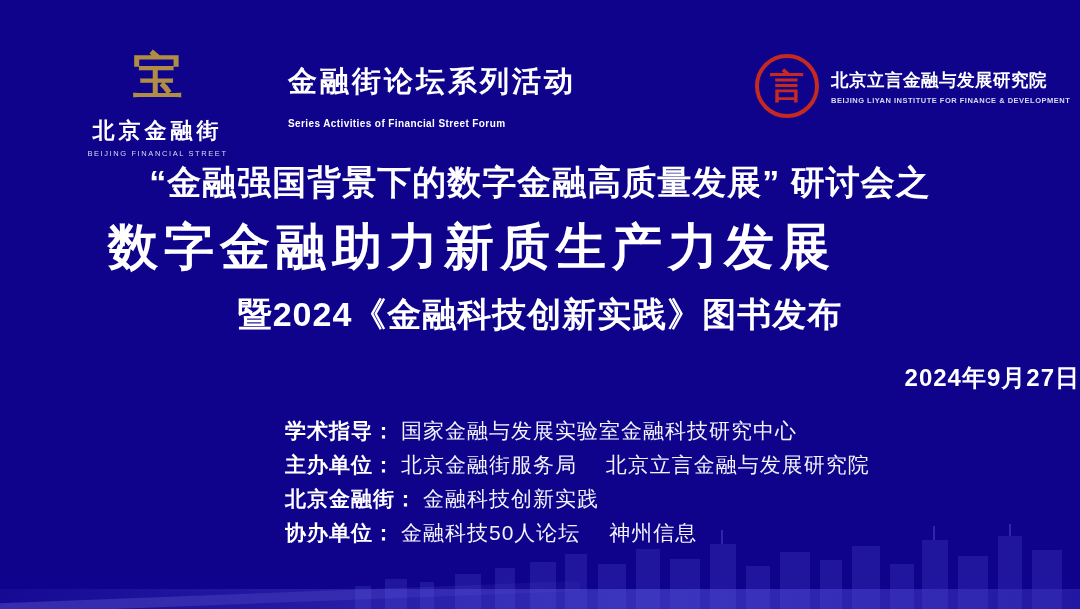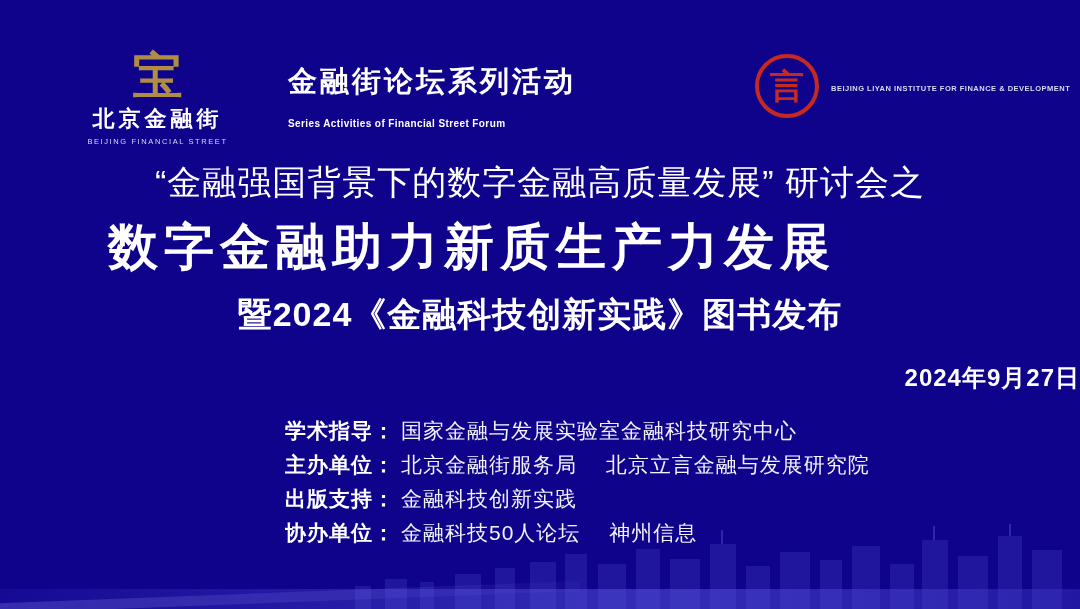--- a/index.html
+++ b/index.html
@@ -8,40 +8,40 @@
     background:#0f038c;
     font-family:"Liberation Sans", sans-serif;
     color:#ffffff;
   }
   .poster{position:absolute;inset:0;}
 
   
   .header{position:absolute;top:50px;left:0;width:1080px;height:85px;}
   .logo-left{position:absolute;left:75px;top:0;width:165px;text-align:center;}
   .gold-seal{font-family:"DejaVu Serif", serif;font-size:50px;line-height:52px;color:#b08d45;font-weight:bold;}
-  .bfs-cn{font-family:"DejaVu Serif", serif;font-size:22px;font-weight:bold;letter-spacing:4px;margin-top:2px;white-space:nowrap;}
+  .bfs-cn{font-family:"DejaVu Serif", serif;font-size:22px;font-weight:bold;letter-spacing:4px;margin-top:14px;white-space:nowrap;}
   .bfs-en{font-size:7.5px;letter-spacing:1.6px;color:#d8dbf2;margin-top:3px;white-space:nowrap;}
 
   .forum-block{position:absolute;left:288px;top:12px;}
   .forum-cn{font-size:29px;font-weight:bold;letter-spacing:3px;white-space:nowrap;}
   .forum-en{font-size:10px;font-weight:bold;letter-spacing:0.4px;margin-top:16px;white-space:nowrap;}
 
   .logo-right{position:absolute;left:755px;top:4px;display:flex;align-items:center;}
   .red-seal{
     width:56px;height:56px;border:4px solid #c5291f;border-radius:50%;
     display:flex;align-items:center;justify-content:center;flex:0 0 auto;
   }
   .red-seal-char{font-family:"DejaVu Serif", serif;font-size:34px;font-weight:bold;color:#c5291f;line-height:1;}
   .liyan-text{margin-left:12px;}
   .liyan-cn{font-size:17.5px;font-weight:bold;letter-spacing:0.5px;white-space:nowrap;}
   .liyan-en{font-size:7.5px;font-weight:bold;letter-spacing:0.5px;color:#d8dbf2;margin-top:4px;white-space:nowrap;}
 
   
   .titles{position:absolute;left:0;top:0;width:1080px;text-align:center;}
-  .subtitle{position:absolute;top:160px;width:1080px;font-size:34px;font-weight:normal;letter-spacing:1px;white-space:nowrap;}
+  .subtitle{position:absolute;top:160px;width:1080px;font-size:34px;font-weight:bold;letter-spacing:1px;white-space:nowrap;}
   .main-title{position:absolute;top:214px;width:944px;font-family:"DejaVu Serif", serif;font-size:50px;font-weight:bold;letter-spacing:6px;white-space:nowrap;}
   .book-line{position:absolute;top:292px;width:1080px;font-size:34px;font-weight:bold;letter-spacing:1px;white-space:nowrap;}
   .date-line{position:absolute;top:362px;width:1080px;font-size:24px;font-weight:bold;letter-spacing:1px;text-align:right;}
 
   
   .info{position:absolute;left:285px;top:416px;}
   .info-row{font-size:21px;height:34px;line-height:30px;white-space:nowrap;}
   .info-label{font-weight:bold;letter-spacing:1px;}
   .info-value{font-weight:normal;letter-spacing:1px;margin-left:6px;color:#f2f3fb;}
 
@@ -73,20 +73,21 @@
     <div class="forum-block">
       <div class="forum-cn">金融街论坛系列活动</div>
       <div class="forum-en">Series Activities of Financial Street Forum</div>
     </div>
 
     <div class="logo-right">
       <div class="red-seal">
         <span class="red-seal-char">言</span>
       </div>
       <div class="liyan-text">
+        <div class="liyan-cn">北京立言金融与发展研究院</div>
         <div class="liyan-en">BEIJING LIYAN INSTITUTE FOR FINANCE &amp; DEVELOPMENT</div>
       </div>
     </div>
 
   </div>
 
   <div class="titles">
     <div class="subtitle">“金融强国背景下的数字金融高质量发展” 研讨会之</div>
     <div class="main-title">数字金融助力新质生产力发展</div>
     <div class="book-line">暨2024《金融科技创新实践》图书发布</div>
@@ -94,21 +95,21 @@
   </div>
 
   <div class="info">
     <div class="info-row">
       <span class="info-label">学术指导：</span><span class="info-value">国家金融与发展实验室金融科技研究中心</span>
     </div>
     <div class="info-row">
       <span class="info-label">主办单位：</span><span class="info-value">北京金融街服务局　 北京立言金融与发展研究院</span>
     </div>
     <div class="info-row">
-      <span class="info-label">出版支持：</span><span class="info-value">金融科技创新实践</span>
+      <span class="info-label">北京金融街：</span><span class="info-value">金融科技创新实践</span>
     </div>
     <div class="info-row">
       <span class="info-label">协办单位：</span><span class="info-value">金融科技50人论坛　 神州信息</span>
     </div>
   </div>
 
   <div class="skyline">
     <svg width="1080" height="85" viewBox="0 0 1080 85">
       <g fill="rgba(70,65,200,0.30)">
         <rect x="355" y="62" width="16" height="23"></rect>

